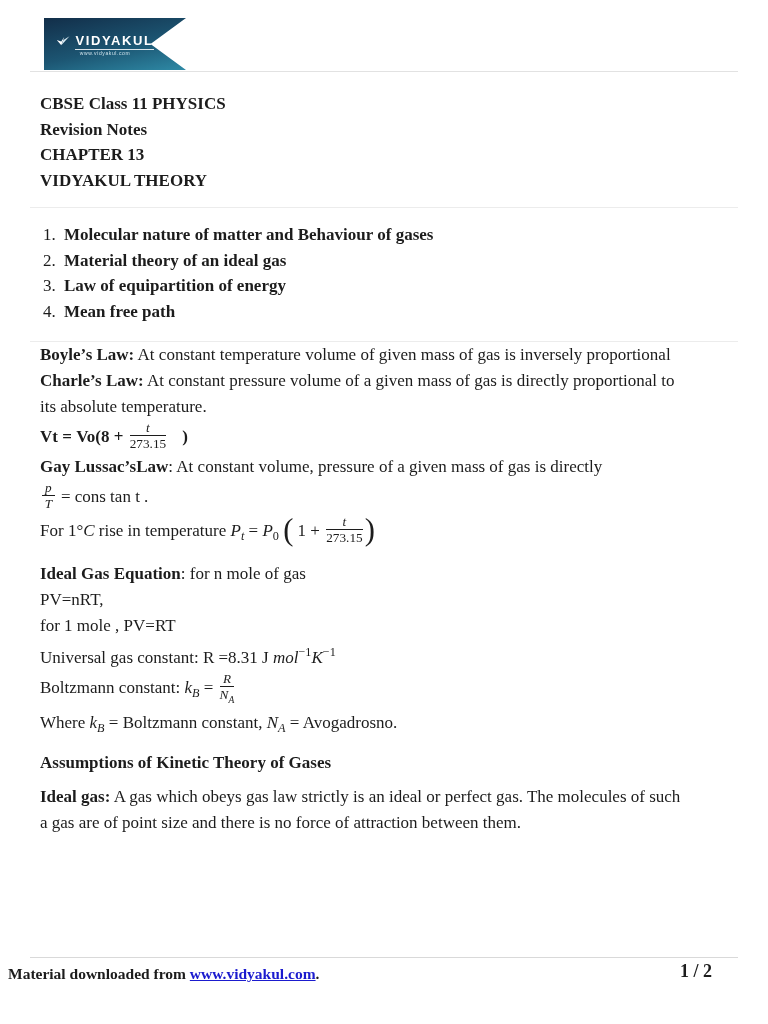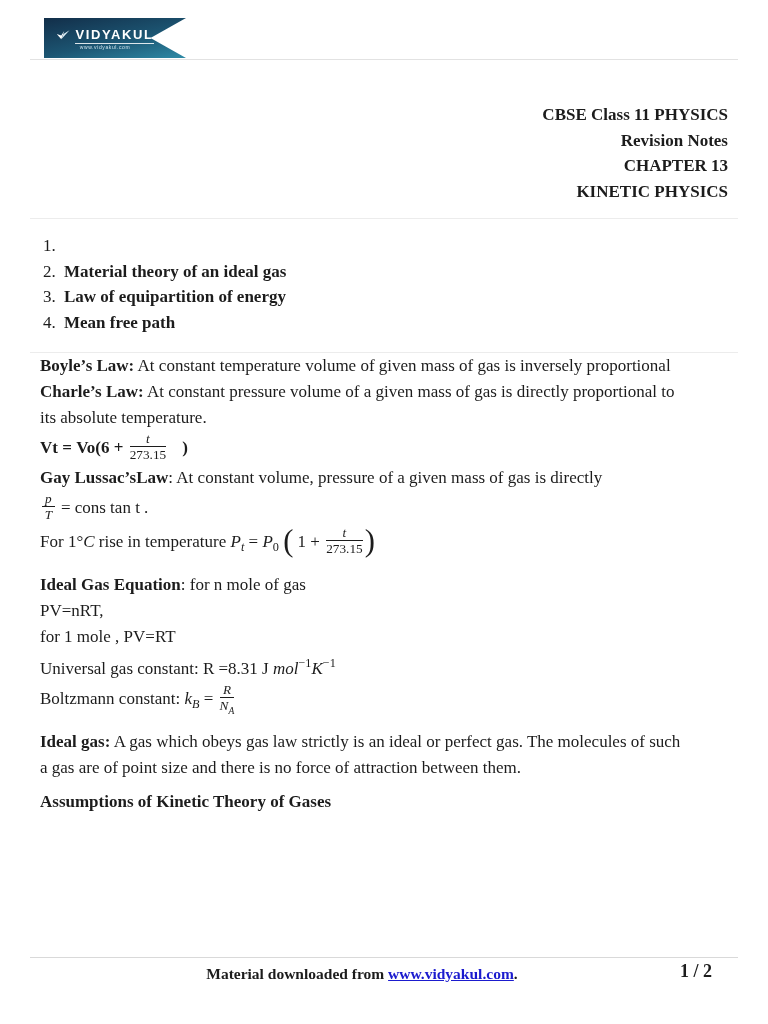--- a/index.html
+++ b/index.html
@@ -3,34 +3,34 @@
 <meta charset="utf-8">
 <style>
   :root{
     --logo_top:#122e49; --logo_mid:#1c5572; --logo_bottom:#2e8aa6; --link:#1b1bce; --ink:#1c1c1c;
   }
   html,body{margin:0;padding:0;background:#fff;}
   body{width:768px;height:1024px;position:relative;overflow:hidden;
        font-family:"Liberation Serif","DejaVu Serif",serif;color:var(--ink);}
   .content{padding:0 40px;}
   
-  .logo-banner{margin-top:18px;margin-left:4px;width:142px;height:40px;
+  .logo-banner{margin-top:18px;margin-left:4px;width:142px;height:52px;
     background:linear-gradient(168deg,var(--logo_top) 0%,var(--logo_mid) 55%,var(--logo_bottom) 100%);
     clip-path:polygon(0 0,100% 0,75% 50%,100% 100%,0 100%);
     color:#fff;display:flex;flex-direction:column;align-items:center;justify-content:center;}
   .logo-row{display:flex;align-items:center;gap:4px;padding-right:20px;}
   .brand{font-family:"Liberation Sans",sans-serif;font-size:13px;font-weight:bold;
          letter-spacing:1.6px;border-bottom:1px solid rgba(255,255,255,.85);padding-bottom:1px;}
   .site{font-size:5px;line-height:6px;color:#cfe3ec;font-family:"Liberation Sans",sans-serif;
         letter-spacing:.6px;padding-right:20px;}
   .check-icon{width:15px;height:13px;flex:0 0 auto;}
   .hr{border:0;border-top:1px solid #ececec;margin:0 -10px;}
   .hr.header{border-top-color:#e2e2e2;margin-top:1px;}
   
-  .title-block{margin-top:42px;text-align:right;font-weight:bold;font-size:17px;line-height:25.5px;}
+  .title-block{margin-top:19px;text-align:left;font-weight:bold;font-size:17px;line-height:25.5px;}
   .rule1{margin-top:14px;} .rule2{margin-top:16px;}
   
   .toc{margin:14px 0 0;padding:0;list-style:none;font-size:17px;line-height:25.7px;}
   .toc li{display:flex;}
   .toc-num{width:24px;padding-left:3px;box-sizing:border-box;}
   .toc-label{font-weight:bold;}
   
   .para{font-size:17px;line-height:26px;}
   .mt{}
   .mt-lg{margin-top:8px;}
@@ -40,21 +40,21 @@
   .frac{display:inline-block;vertical-align:-0.5em;text-align:center;line-height:1.05;
         font-size:0.78em;margin:0 2px;}
   .frac .fn{display:block;padding:0 3px 1px;border-bottom:1px solid var(--ink);}
   .frac .fd{display:block;padding-top:1px;}
   sub{font-size:0.72em;} sup{font-size:0.72em;}
   .bigp{font-size:1.8em;font-weight:normal;vertical-align:-0.14em;line-height:0;}
   .sp{display:inline-block;width:14px;}
   
   .footer{position:absolute;left:30px;right:30px;bottom:40px;}
   .footer-rule{border:0;border-top:1px solid #d9d9d9;margin:0 0 6px;}
-  .footer-row{position:relative;text-align:center;font-weight:bold;font-size:15.5px;line-height:20px;}
+  .footer-row{position:relative;text-align:left;font-weight:bold;font-size:15.5px;line-height:20px;}
   .footer-center{position:relative;left:-22px;}
   .link{color:var(--link);text-decoration:underline;font-weight:bold;cursor:pointer;}
   .page-num{position:absolute;right:26px;top:-3px;font-weight:bold;font-size:18px;}
 </style>
 </head>
 <body>
 
 <div class="content">
 
   <div class="logo-banner">
@@ -66,28 +66,29 @@
       <span class="brand">VIDYAKUL</span>
     </div>
     <span class="site">www.vidyakul.com</span>
   </div>
   <hr class="hr header">
 
   <div class="title-block">
     <div>CBSE Class 11 PHYSICS</div>
     <div>Revision Notes</div>
     <div>CHAPTER 13</div>
-    <div>KINETIC PHYSICS</div>
+    <div>VIDYAKUL THEORY</div>
   </div>
 
   <hr class="hr rule1">
 
   <ol class="toc">
     <li>
       <span class="toc-num">1.</span>
+      <span class="toc-label">Molecular nature of matter and Behaviour of gases</span>
     </li>
     <li>
       <span class="toc-num">2.</span>
       <span class="toc-label">Material theory of an ideal gas</span>
     </li>
     <li>
       <span class="toc-num">3.</span>
       <span class="toc-label">Law of equipartition of energy</span>
     </li>
     <li>
@@ -107,21 +108,21 @@
 
   <div class="para mt">
     <div>
       <b>Charle’s Law:</b>
       <span>At constant pressure volume of a given mass of gas is directly proportional to</span>
     </div>
     <div>its absolute temperature.</div>
     <div class="fline">
       <b>Vt</b>
       <b>=</b>
-      <b>Vo(6 +</b>
+      <b>Vo(8 +</b>
       <span class="frac"><span class="fn it">t</span><span class="fd">273.15</span></span><span class="sp"></span><b>)</b>
     </div>
   </div>
 
   <div class="para mt">
     <div>
       <b>Gay Lussac’sLaw</b><span>: At constant volume, pressure of a given mass of gas is directly</span>
     </div>
     <div class="fline">
       <span class="frac"><span class="fn it">p</span><span class="fd it">T</span></span>
@@ -149,31 +150,38 @@
     <div>
       <span>Universal gas constant: R =8.31 J</span>
       <span class="it">mol</span><sup>−1</sup><span class="it">K</span><sup>−1</sup>
     </div>
     <div class="fline">
       <span>Boltzmann constant:</span>
       <span class="it">k</span><sub class="it">B</sub>
       <span>=</span>
       <span class="frac"><span class="fn it">R</span><span class="fd"><span class="it">N</span><sub class="it">A</sub></span></span>
     </div>
+    <div>
+      <span>Where</span>
+      <span class="it">k</span><sub class="it">B</sub>
+      <span>= Boltzmann constant,</span>
+      <span class="it">N</span><sub class="it">A</sub>
+      <span>= Avogadrosno.</span>
+    </div>
   </div>
+
+  <div class="para mt-lg bold">Assumptions of Kinetic Theory of Gases</div>
 
   <div class="para mt-lg">
     <div>
       <b>Ideal gas:</b>
       <span>A gas which obeys gas law strictly is an ideal or perfect gas. The molecules of such</span>
     </div>
     <div>a gas are of point size and there is no force of attraction between them.</div>
   </div>
-
-  <div class="para mt-lg bold">Assumptions of Kinetic Theory of Gases</div>
 
 </div>
 
 <div class="footer">
   <hr class="footer-rule">
   <div class="footer-row">
     <span class="footer-center">
       <span>Material downloaded from</span>
       <a class="link">www.vidyakul.com</a><span>.</span>
     </span>

